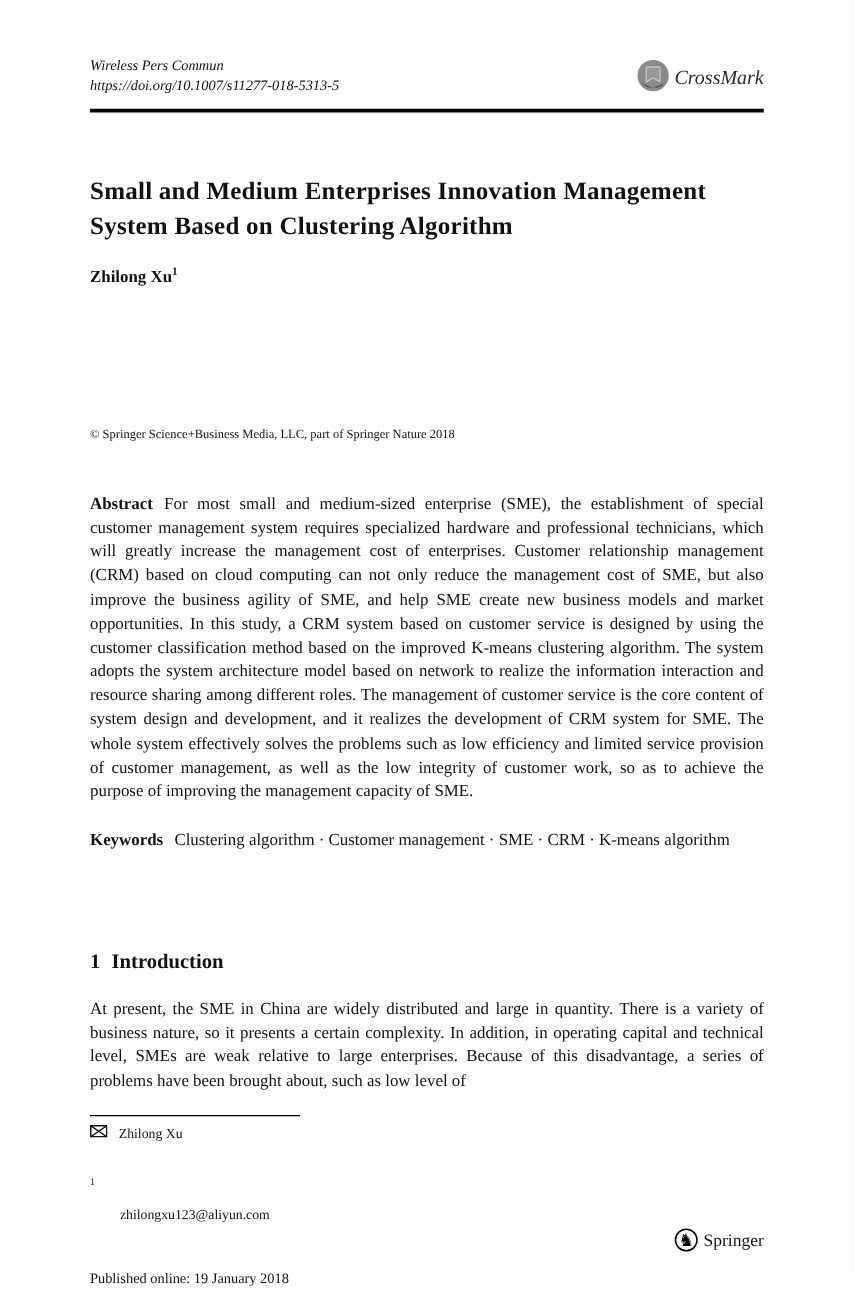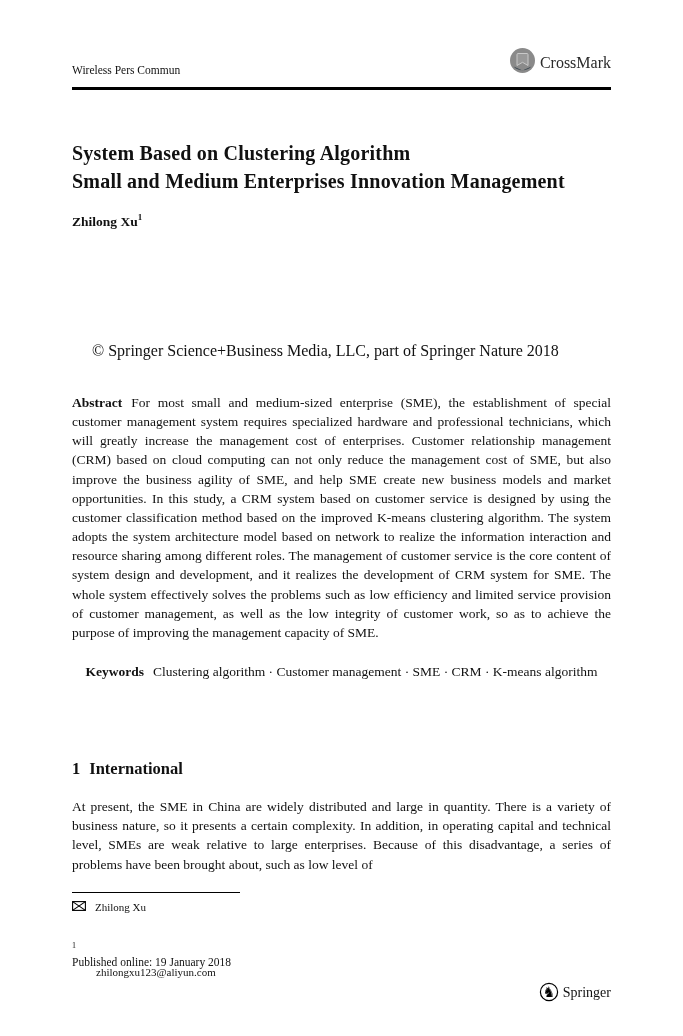--- a/index.html
+++ b/index.html
@@ -9,99 +9,100 @@
     width:683px; height:1036px;
     margin:0 auto;
     background:#ffffff;
     font-family:"Liberation Serif","DejaVu Serif",serif;
     color:#111;
     overflow:hidden;
   }
   .abs { position:absolute; }
 
   
-  .header-row { top:46px; left:72px; width:539px; display:flex; justify-content:space-between; align-items:flex-end; }
+  .header-row { top:46px; left:72px; width:539px; display:flex; justify-content:space-between; align-items:flex-start;font-style:italic; }
   .journal-block { font-size:11.5px; line-height:15.5px; }
   .crossmark-badge { display:flex; align-items:center; gap:4px; margin-top:1px; cursor:pointer; }
   .crossmark-label { font-size:16px; color:#2b2b2b; }
   .header-rule { top:87px; left:72px; width:539px; height:2.5px; background:#000; }
 
   
   .title { top:140px; left:72px; width:539px; font-size:20px; font-weight:bold; line-height:27.5px; letter-spacing:0.2px; }
   .author-line { top:212px; left:72px; font-size:13.5px; font-weight:bold; }
   .author-line sup { font-size:9px; }
 
-  .copyright { top:342px; left:72px; width:539px; font-size:16px;margin-left:20px; }
+  .copyright { top:342px; left:72px; width:539px; font-size:10px; }
 
   
   .abstract { top:393px; left:72px; width:539px; font-size:13.5px; line-height:19.15px; text-align:justify; }
   .inline-label { font-weight:bold; margin-right:9px;margin-top:46px; }
 
-  .keywords { top:662px; left:72px; width:539px; font-size:13.5px; line-height:19px;text-align:center; }
+  .keywords { top:662px; left:72px; width:539px; font-size:13.5px; line-height:19px; }
 
   
   .section-heading { top:759px; left:72px; font-size:16.5px; font-weight:bold; }
   .section-heading .sec-num { margin-right:9px; }
   .intro-para { top:797px; left:72px; width:539px; font-size:13.5px; line-height:19.2px; text-align:justify; }
 
   
   .footnote-rule { top:892px; left:72px; width:168px; height:1.2px; background:#000; }
   .correspondence { top:899px; left:72px; font-size:11px; line-height:16.5px; }
   .corr-row { display:flex; align-items:center; gap:9px; }
   .corr-email { margin-left:24px;margin-top:48px; }
   .affiliation { top:944px; left:72px; width:539px; font-size:11px; display:flex; }
   .affil-marker { width:24px; font-size:8px; vertical-align:super; position:relative; top:-3px; }
 
   
-  .published { top:956px; left:72px; font-size:11.5px; }
+  .published { top:1017px; left:72px; font-size:11.5px; }
   .springer-logo { top:979px; right:72px; display:flex; align-items:center; gap:3px; }
   .springer-text { font-size:14px; }
 </style>
 </head>
 <body>
 
 <div class="page">
 
   <div class="abs header-row">
     <div class="journal-block">
       <div>Wireless Pers Commun</div>
+      <div>https://doi.org/10.1007/s11277-018-5313-5</div>
     </div>
     <div class="crossmark-badge">
       <span>
         <svg width="27" height="27" viewBox="0 0 27 27">
           <circle cx="13.5" cy="13.5" r="12.5" fill="#8a8a8a"></circle>
           <path d="M4.6,19.5 A12.5 12.5 0 0 0 22.4,19.5 L13.5,23.6 Z" fill="#35424c"></path>
           <path d="M9,6.5 h9 a1,1 0 0 1 1,1 v11 l-5.5,-3.2 -5.5,3.2 v-11 a1,1 0 0 1 1,-1 z" fill="#999999" stroke="#c9c9c9" stroke-width="1"></path>
         </svg>
       </span>
       <span class="crossmark-label">CrossMark</span>
     </div>
   </div>
   <div class="abs header-rule"></div>
 
   <h1 class="abs title">
+    <div>Small and Medium Enterprises Innovation Management</div>
     <div>System Based on Clustering Algorithm</div>
-    <div>Small and Medium Enterprises Innovation Management</div>
   </h1>
   <div class="abs author-line">
     <span>Zhilong Xu</span><sup>1</sup>
   </div>
 
   <div class="abs copyright">© Springer Science+Business Media, LLC, part of Springer Nature 2018</div>
 
   <div class="abs abstract">
     <span class="inline-label">Abstract</span><span>For most small and medium-sized enterprise (SME), the establishment of special customer management system requires specialized hardware and professional technicians, which will greatly increase the management cost of enterprises. Customer relationship management (CRM) based on cloud computing can not only reduce the management cost of SME, but also improve the business agility of SME, and help SME create new business models and market opportunities. In this study, a CRM system based on customer service is designed by using the customer classification method based on the improved K-means clustering algorithm. The system adopts the system architecture model based on network to realize the information interaction and resource sharing among different roles. The management of customer service is the core content of system design and development, and it realizes the development of CRM system for SME. The whole system effectively solves the problems such as low efficiency and limited service provision of customer management, as well as the low integrity of customer work, so as to achieve the purpose of improving the management capacity of SME.</span>
   </div>
 
   <div class="abs keywords">
     <span class="inline-label">Keywords</span><span>Clustering algorithm · Customer management · SME · CRM · K-means algorithm</span>
   </div>
 
   <h2 class="abs section-heading">
-    <span class="sec-num">1</span><span>International</span>
+    <span class="sec-num">1</span><span>Introduction</span>
   </h2>
   <div class="abs intro-para">At present, the SME in China are widely distributed and large in quantity. There is a variety of business nature, so it presents a certain complexity. In addition, in operating capital and technical level, SMEs are weak relative to large enterprises. Because of this disadvantage, a series of problems have been brought about, such as low level of</div>
 
   <div class="abs footnote-rule"></div>
   <div class="abs correspondence">
     <div class="corr-row">
       <span>
         <svg width="14" height="10" viewBox="0 0 14 10">
           <rect x="0.6" y="0.6" width="12.8" height="8.8" fill="none" stroke="#000" stroke-width="1.1"></rect>
           <path d="M0.6,0.6 L13.4,9.4 M13.4,0.6 L0.6,9.4" stroke="#000" stroke-width="1.1" fill="none"></path>

